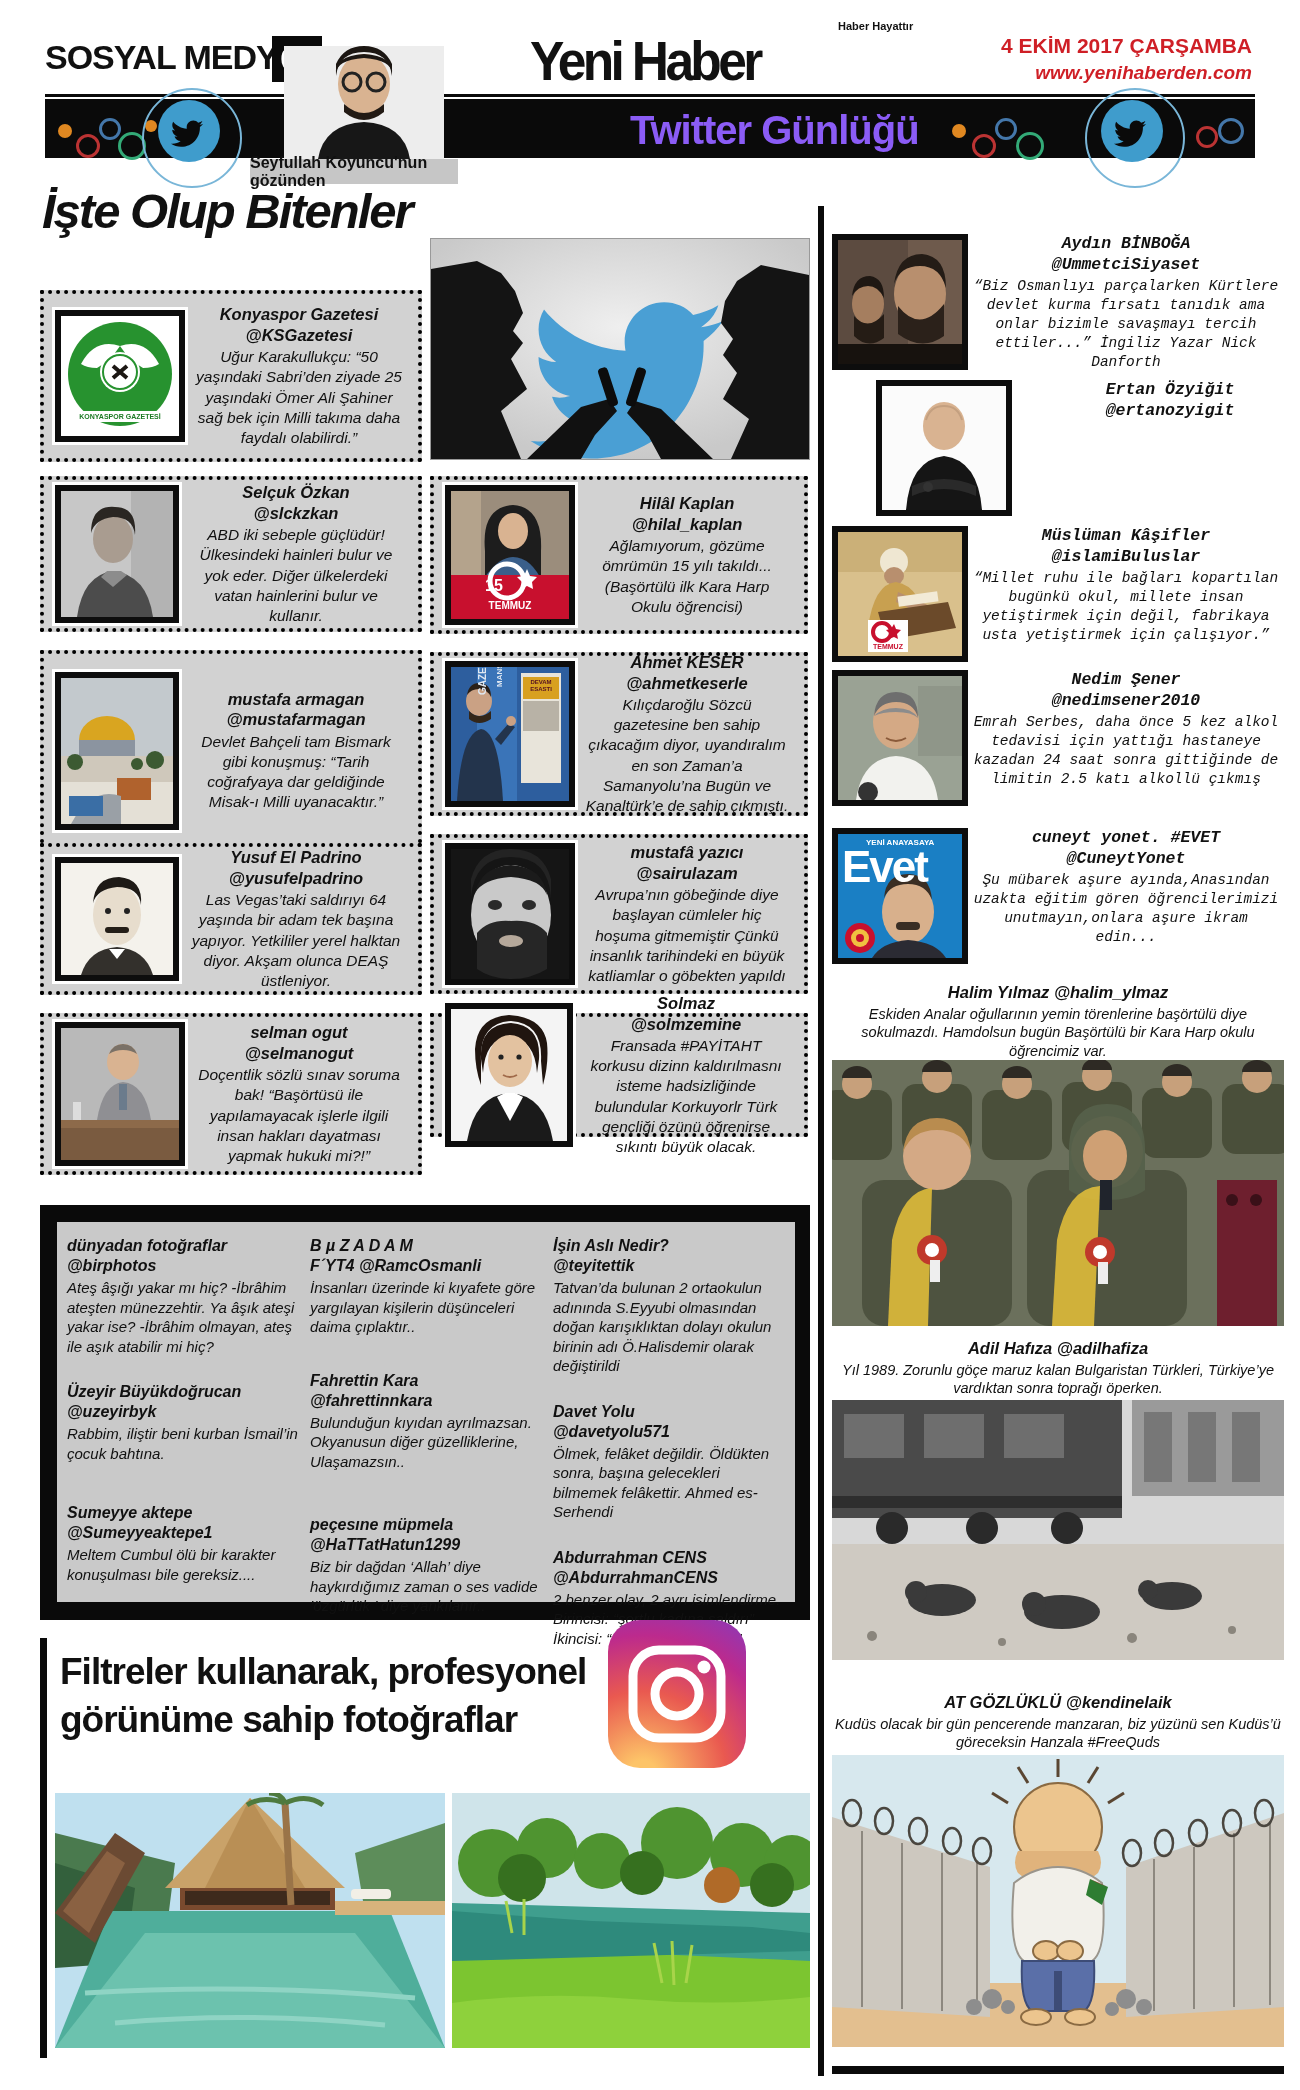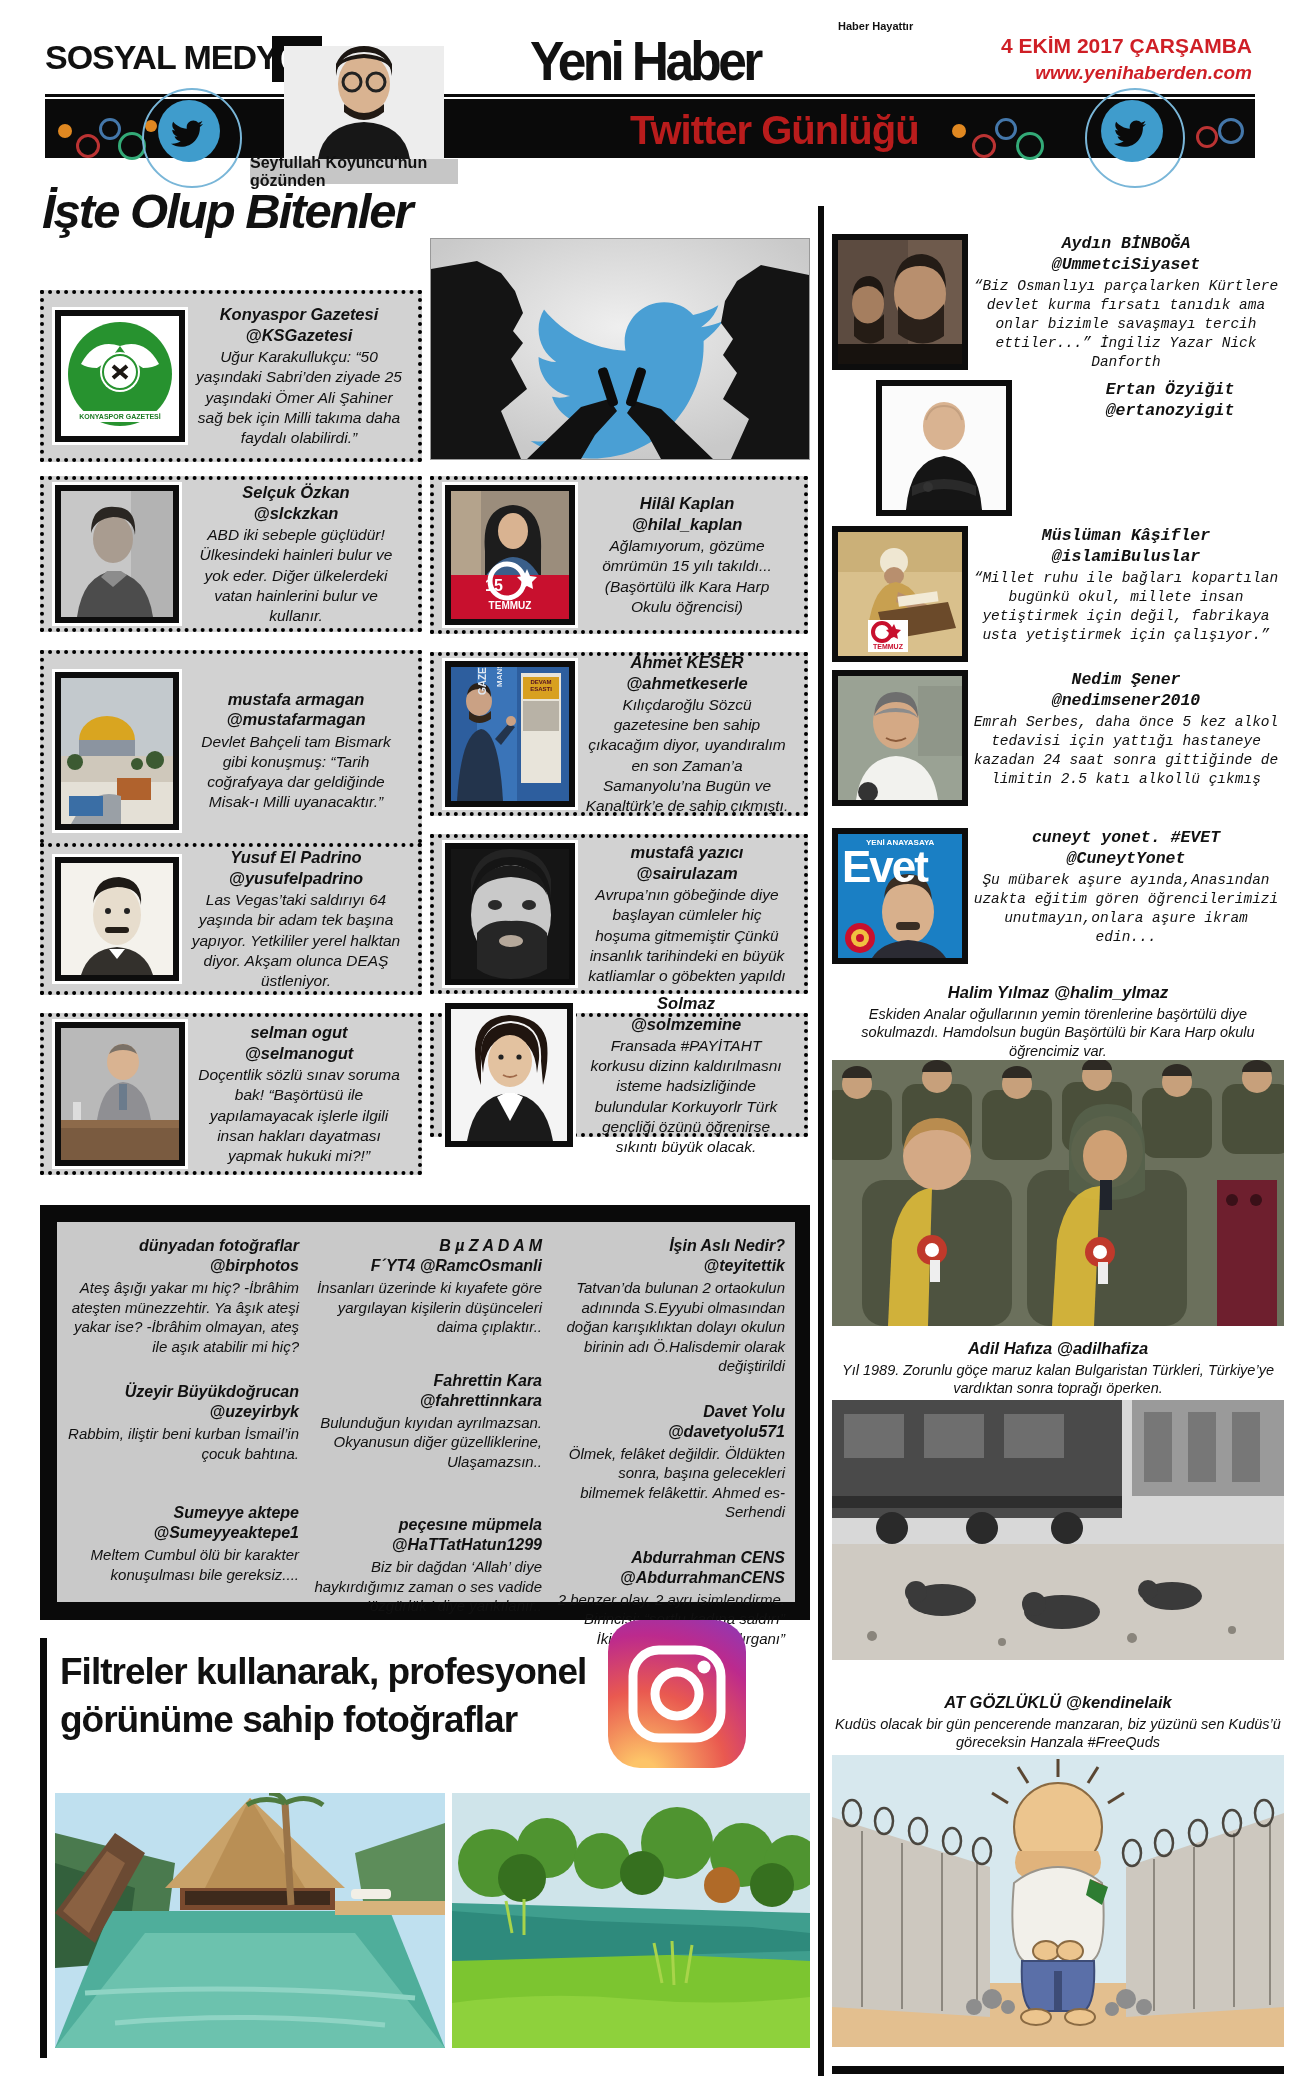--- a/index.html
+++ b/index.html
@@ -10,21 +10,21 @@
   .hdr-pagenum{position:absolute;left:272px;top:36px;width:50px;height:46px;background:#0a0a0a;color:#fff;
                font-size:30px;font-weight:bold;display:flex;align-items:center;justify-content:center;}
   .masthead{position:absolute;left:530px;top:28px;font-size:56px;font-weight:bold;letter-spacing:-4px;
             transform:scaleX(.92);transform-origin:left;}
   .masthead-tag{position:absolute;left:838px;top:20px;font-size:11px;font-weight:bold;}
   .hdr-date{position:absolute;right:48px;top:34px;text-align:right;color:#cf1f26;font-weight:bold;font-size:21px;}
   .hdr-web{position:absolute;right:48px;top:62px;text-align:right;color:#cf1f26;font-weight:bold;font-style:italic;font-size:19px;}
   .hdr-line{position:absolute;left:45px;right:45px;top:94px;height:3px;background:#0a0a0a;}
   
   .banner{position:absolute;left:45px;right:45px;top:99px;height:59px;background:#0a0a0a;}
-  .banner-title{position:absolute;left:630px;top:108px;color:#b91c1c;font-size:40px;font-weight:bold;letter-spacing:-1px;}
+  .banner-title{position:absolute;left:630px;top:108px;color:#8b5cf6;font-size:40px;font-weight:bold;letter-spacing:-1px;}
   .ring{position:absolute;border-radius:50%;}
   .tw-disc{position:absolute;border-radius:50%;background:#3f9ccc;display:flex;align-items:center;justify-content:center;}
   .tw-halo{position:absolute;border-radius:50%;border:2px solid #79b6d8;}
   .byline{position:absolute;left:250px;top:159px;width:208px;height:25px;background:#c6c6c6;
           font-size:16px;font-weight:bold;display:flex;align-items:center;justify-content:center;}
   .author-photo{position:absolute;left:284px;top:46px;width:160px;height:113px;overflow:hidden;}
   
   .main-title{position:absolute;left:42px;top:183px;font-size:49px;font-weight:bold;font-style:italic;letter-spacing:-2px;}
   
   .card{position:absolute;background:#d2d2d2;border:4px dotted #000;display:flex;align-items:center;padding:8px;box-sizing:border-box;}
@@ -38,21 +38,21 @@
   .vline{position:absolute;left:818px;top:206px;width:6px;height:1870px;background:#0a0a0a;}
   .rcard{position:absolute;left:832px;width:452px;display:flex;align-items:flex-start;}
   .rbody{flex:1;padding:0 4px;text-align:center;font-family:Liberation Mono, monospace;}
   .rbody .t-text{font-size:14.5px;}
   .rcaption{position:absolute;left:832px;width:452px;text-align:center;}
   .rphoto{position:absolute;left:832px;width:452px;overflow:hidden;background:#ccc;}
   .blackbar-bottom{position:absolute;left:832px;top:2066px;width:452px;height:8px;background:#0a0a0a;}
   
   .bbox{position:absolute;left:40px;top:1205px;width:770px;height:415px;background:#0a0a0a;}
   .bpanel{position:absolute;top:1222px;width:252px;height:380px;background:#c9c9c9;padding:14px 10px;box-sizing:border-box;
-          text-align:right;}
+          text-align:left;}
   .bpanel .t-name,.bpanel .t-handle{font-size:16px;}
   .bpanel .t-text{font-size:15px;}
   .btweet{margin-bottom:26px;}
   
   .filt-bar{position:absolute;left:40px;top:1638px;width:7px;height:420px;background:#0a0a0a;}
   .filt-title{position:absolute;left:60px;top:1648px;width:545px;font-size:37px;font-weight:bold;letter-spacing:-1px;line-height:1.3;}
   .ig{position:absolute;left:608px;top:1620px;width:138px;height:148px;border-radius:32px;
       background:radial-gradient(circle at 25% 105%, #fdc468 8%, #e95950 45%, #bc2a8d 75%, #8a3ab9 100%);
       display:flex;align-items:center;justify-content:center;}
   .photo-bl{position:absolute;top:1793px;height:255px;overflow:hidden;}

